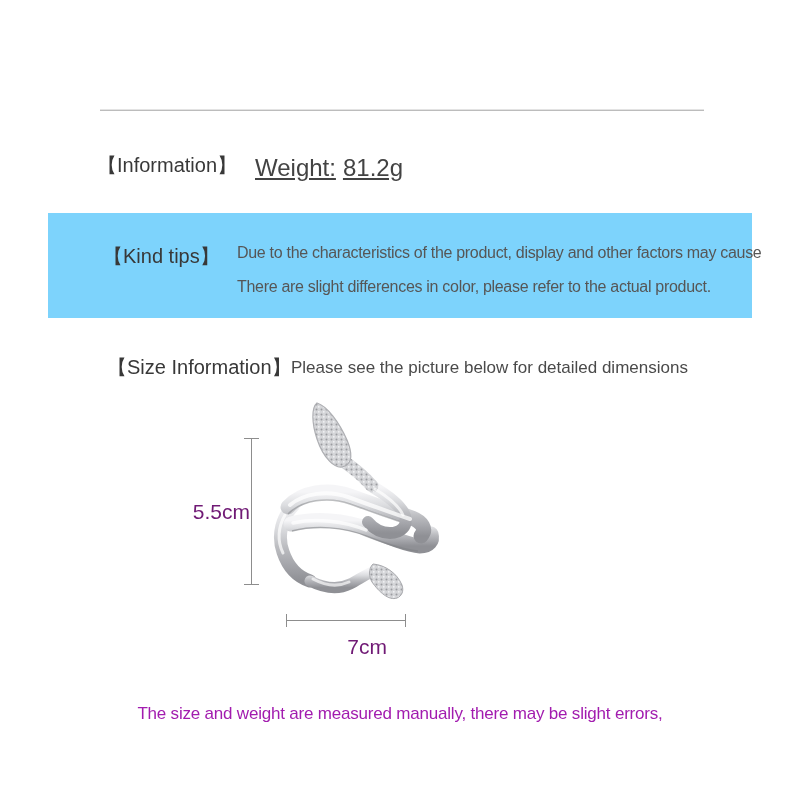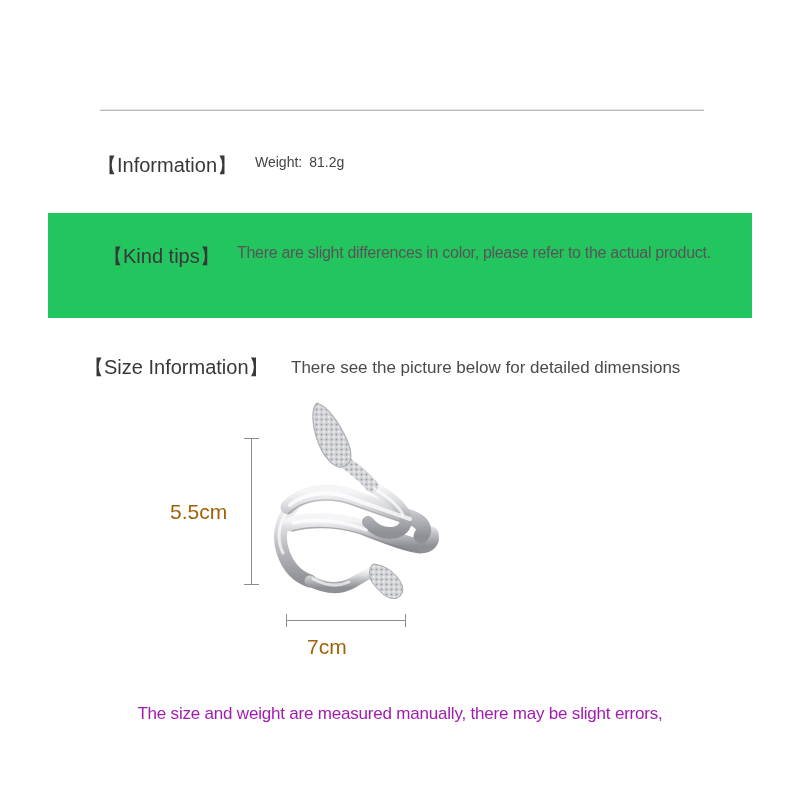--- a/index.html
+++ b/index.html
@@ -29,41 +29,41 @@
     border-bottom: 1px solid #bcbcbc;
   }
 
   .info-row { top: 151px; left: 0; width: 800px; height: 26px; }
   .bracket-label {
     font-size: 20px;
     color: #383838;
     white-space: nowrap;
   }
   .info-label { left: 97px; top: 1px; }
-  .kv { font-size: 14px; color: #434343; white-space: nowrap; top: 3px; }
+  .kv { font-size: 24px; color: #434343; white-space: nowrap; top: 3px; text-decoration: underline; }
   .kv .v { margin-left: 7px; }
   .weight-group { left: 255px; }
   .material-group { left: 446px; }
 
   .tips-band {
     top: 213px; left: 48px; width: 704px; height: 105px;
-    background: #22c55e;
+    background: #7dd3fc;
   }
   .tips-label { left: 55px; top: 30px; }
   .tips-text {
     left: 189px; top: 23px; width: 505px;
     font-size: 16px;
     letter-spacing: -0.3px;
     line-height: 34px;
     color: #565656;
     white-space: nowrap;
   }
 
   .size-row { top: 353px; left: 0; width: 800px; height: 26px; }
-  .size-label { left: 84px; top: 1px; text-align: center; }
+  .size-label { left: 107px; top: 1px; text-align: center; }
   .size-desc {
     left: 291px; top: 5px;
     font-size: 17px;
     color: #4a4a4a;
     white-space: nowrap;
   }
 
   .figure-area { top: 390px; left: 140px; width: 520px; height: 280px; }
   .product-photo { position: absolute; left: 130px; top: 3px; width: 200px; height: 220px; }
 
@@ -71,22 +71,22 @@
   .dim-v-line { left: 111px; top: 48px; width: 1px; height: 147px; }
   .dim-v-cap-top { left: 104px; top: 48px; width: 15px; height: 1px; }
   .dim-v-cap-bottom { left: 104px; top: 194px; width: 15px; height: 1px; }
   .dim-h-line { left: 146px; top: 230px; width: 120px; height: 1px; }
   .dim-h-cap-left { left: 146px; top: 224px; width: 1px; height: 13px; }
   .dim-h-cap-right { left: 265px; top: 224px; width: 1px; height: 13px; }
 
   .dim-label {
     position: absolute;
     font-size: 21px;
-    color: #a16207;
-    text-align: left;
+    color: #701a75;
+    text-align: right;
     white-space: nowrap;
   }
   .height-label { left: 30px; top: 110px; width: 80px; }
   .width-label { left: 167px; top: 245px; width: 80px; }
 
   .footer-note {
     top: 699px; left: 0; width: 800px;
     text-align: center;
     font-size: 17px;
     letter-spacing: -0.2px;
@@ -102,27 +102,28 @@
   <div class="abs divider"></div>
 
   <div class="abs info-row">
     <span class="abs bracket-label info-label">【Information】</span>
     <span class="abs kv weight-group"><span>Weight:</span><span class="v">81.2g</span></span>
   </div>
 
   <div class="abs tips-band">
     <span class="abs bracket-label tips-label">【Kind tips】</span>
     <div class="abs tips-text">
+      <div>Due to the characteristics of the product, display and other factors may cause</div>
       <div>There are slight differences in color, please refer to the actual product.</div>
     </div>
   </div>
 
   <div class="abs size-row">
     <span class="abs bracket-label size-label">【Size Information】</span>
-    <span class="abs size-desc">There see the picture below for detailed dimensions</span>
+    <span class="abs size-desc">Please see the picture below for detailed dimensions</span>
   </div>
 
   <div class="abs figure-area">
 
     <svg class="product-photo" viewBox="0 0 200 220" xmlns="http://www.w3.org/2000/svg" aria-hidden="true">
       <defs>
         <linearGradient id="sil" x1="0" y1="0" x2="0" y2="1">
           <stop offset="0" stop-color="#f5f5f7"></stop>
           <stop offset="0.3" stop-color="#dcdde0"></stop>
           <stop offset="0.55" stop-color="#bcbdc1"></stop>

